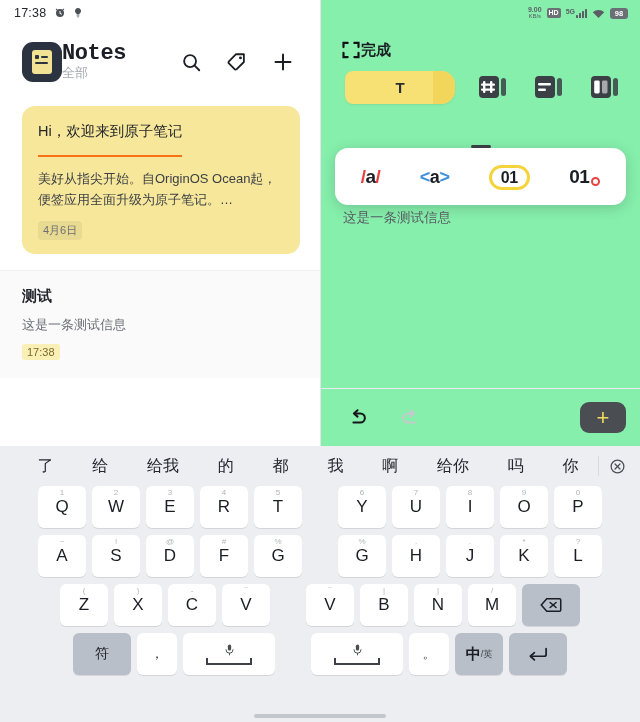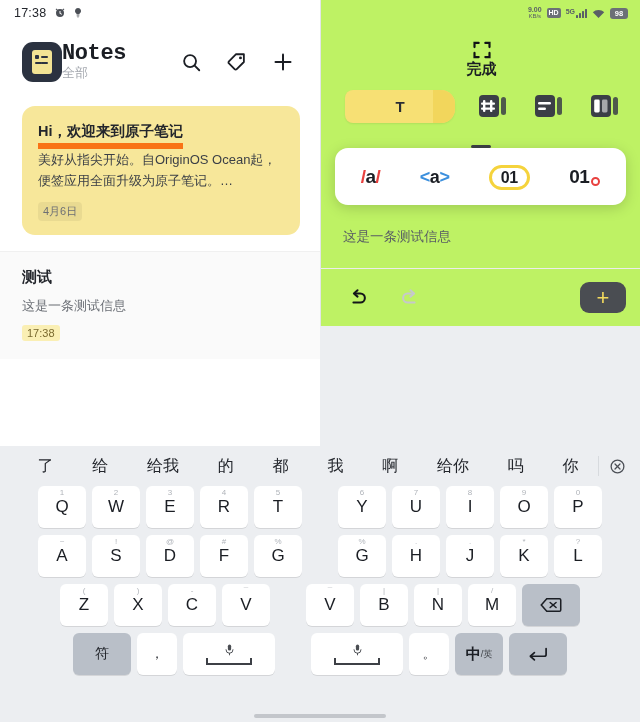--- a/index.html
+++ b/index.html
@@ -8,21 +8,21 @@
     font-family:"Liberation Sans","DejaVu Sans",sans-serif;
     background:#ffffff;
     overflow:hidden;
     -webkit-font-smoothing:antialiased;
   }
   #app { position:relative; width:640px; height:722px; background:#eceef1; }
 
   
   .panes { position:absolute; top:0; left:0; width:640px; height:446px; display:flex; }
   .pane-left { width:320px; height:446px; background:#ffffff; position:relative; }
-  .pane-right { width:320px; height:326px; background:#bef264; position:relative;
+  .pane-right { width:320px; height:446px; background:#86efac; position:relative;
                 border-left:1px solid #e3e5e8; }
 
   
   .statusbar { height:26px; display:flex; align-items:center; padding:0 10px 0 14px;
                font-size:12px; color:#20232a; }
   .sb-time { font-size:12.5px; font-weight:500; letter-spacing:.2px; color:#23262c; }
   .sb-icons { display:flex; align-items:center; gap:6px; margin-left:8px; }
   .sb-ico { width:12px; height:12px; color:#4b4f56; display:block; }
   .statusbar-right { height:26px; display:flex; align-items:center; justify-content:flex-end;
                      padding:0 12px 0 0; gap:5px; }
@@ -55,37 +55,37 @@
               line-height:23px; }
   .app-sub { font-size:13px; color:#a5a9b0; line-height:16px; margin-top:1px; }
   .hdr-actions { display:flex; align-items:center; gap:20px; padding-right:6px; }
   .hdr-btn { width:26px; height:26px; display:flex; align-items:center; justify-content:center;
              color:#1b1e24; }
 
   
   .notes-list { padding:6px 0 0 0; }
   .note-card { margin:8px 20px 0 22px; background:#f7e79a; border-radius:13px;
                padding:16px 16px 14px 16px; }
-  .note-title { font-size:14.5px; font-weight:700; color:#23262c;
-                border-bottom:6px solid #f97316; display:inline-block;
-                padding-bottom:2px; line-height:19px; }
-  .note-body { font-size:13px; color:#3b3f46; line-height:21px; margin-top:0; }
+  .note-title { font-size:14.5px; font-weight:400; color:#23262c;
+                border-bottom:2px solid #f97316; display:inline-block;
+                padding-bottom:14px; line-height:19px; }
+  .note-body { font-size:13px; color:#3b3f46; line-height:21px; margin-top:11px; }
   .note-date { display:inline-block; margin-top:11px; font-size:11px; color:#6d6f74;
                background:rgba(0,0,0,.055); border-radius:4px; padding:2px 5px; }
 
   .note-plain { margin-top:16px; padding:14px 22px 18px 22px; background:#fafafa;
                 border-top:1px solid #f0f0f0; }
   .note-plain .pt { font-size:15px; font-weight:700; color:#23262c; line-height:21px; }
   .note-plain .pb { font-size:13px; color:#6b6f76; margin-top:9px; line-height:19px; }
   .note-plain .ptime { display:inline-block; margin-top:10px; font-size:11px; color:#7a6a2e;
                        background:#faefb4; border-radius:3px; padding:2px 5px; }
 
   
-  .ed-header { display:flex; align-items:center; justify-content:flex-end;
-               padding:14px 18px 4px 20px;flex-direction:column; }
+  .ed-header { display:flex; align-items:center; justify-content:flex-start;
+               padding:14px 18px 4px 20px; }
   .expand-ico { width:20px; height:20px; color:#111316; }
   .done-btn { font-size:15px; font-weight:700; color:#1b1e24; }
 
   
   .style-row { display:flex; align-items:center; padding:6px 16px 0 24px; gap:0; }
   .style-pill { width:110px; height:33px; border-radius:8px 14px 14px 8px; background:#f7e074;
                 display:flex; align-items:center; justify-content:center;
                 font-size:15px; font-weight:700; color:#2a2d33; position:relative;
                 box-shadow:0 1px 2px rgba(0,0,0,.08); }
   .style-pill::after { content:""; position:absolute; right:0; top:0; bottom:0; width:22px;

